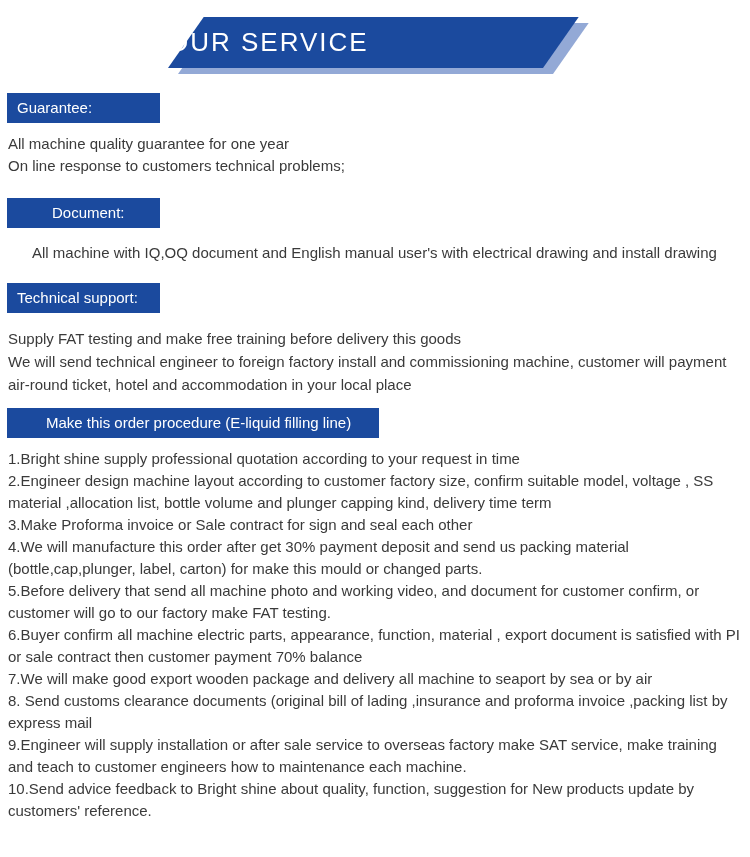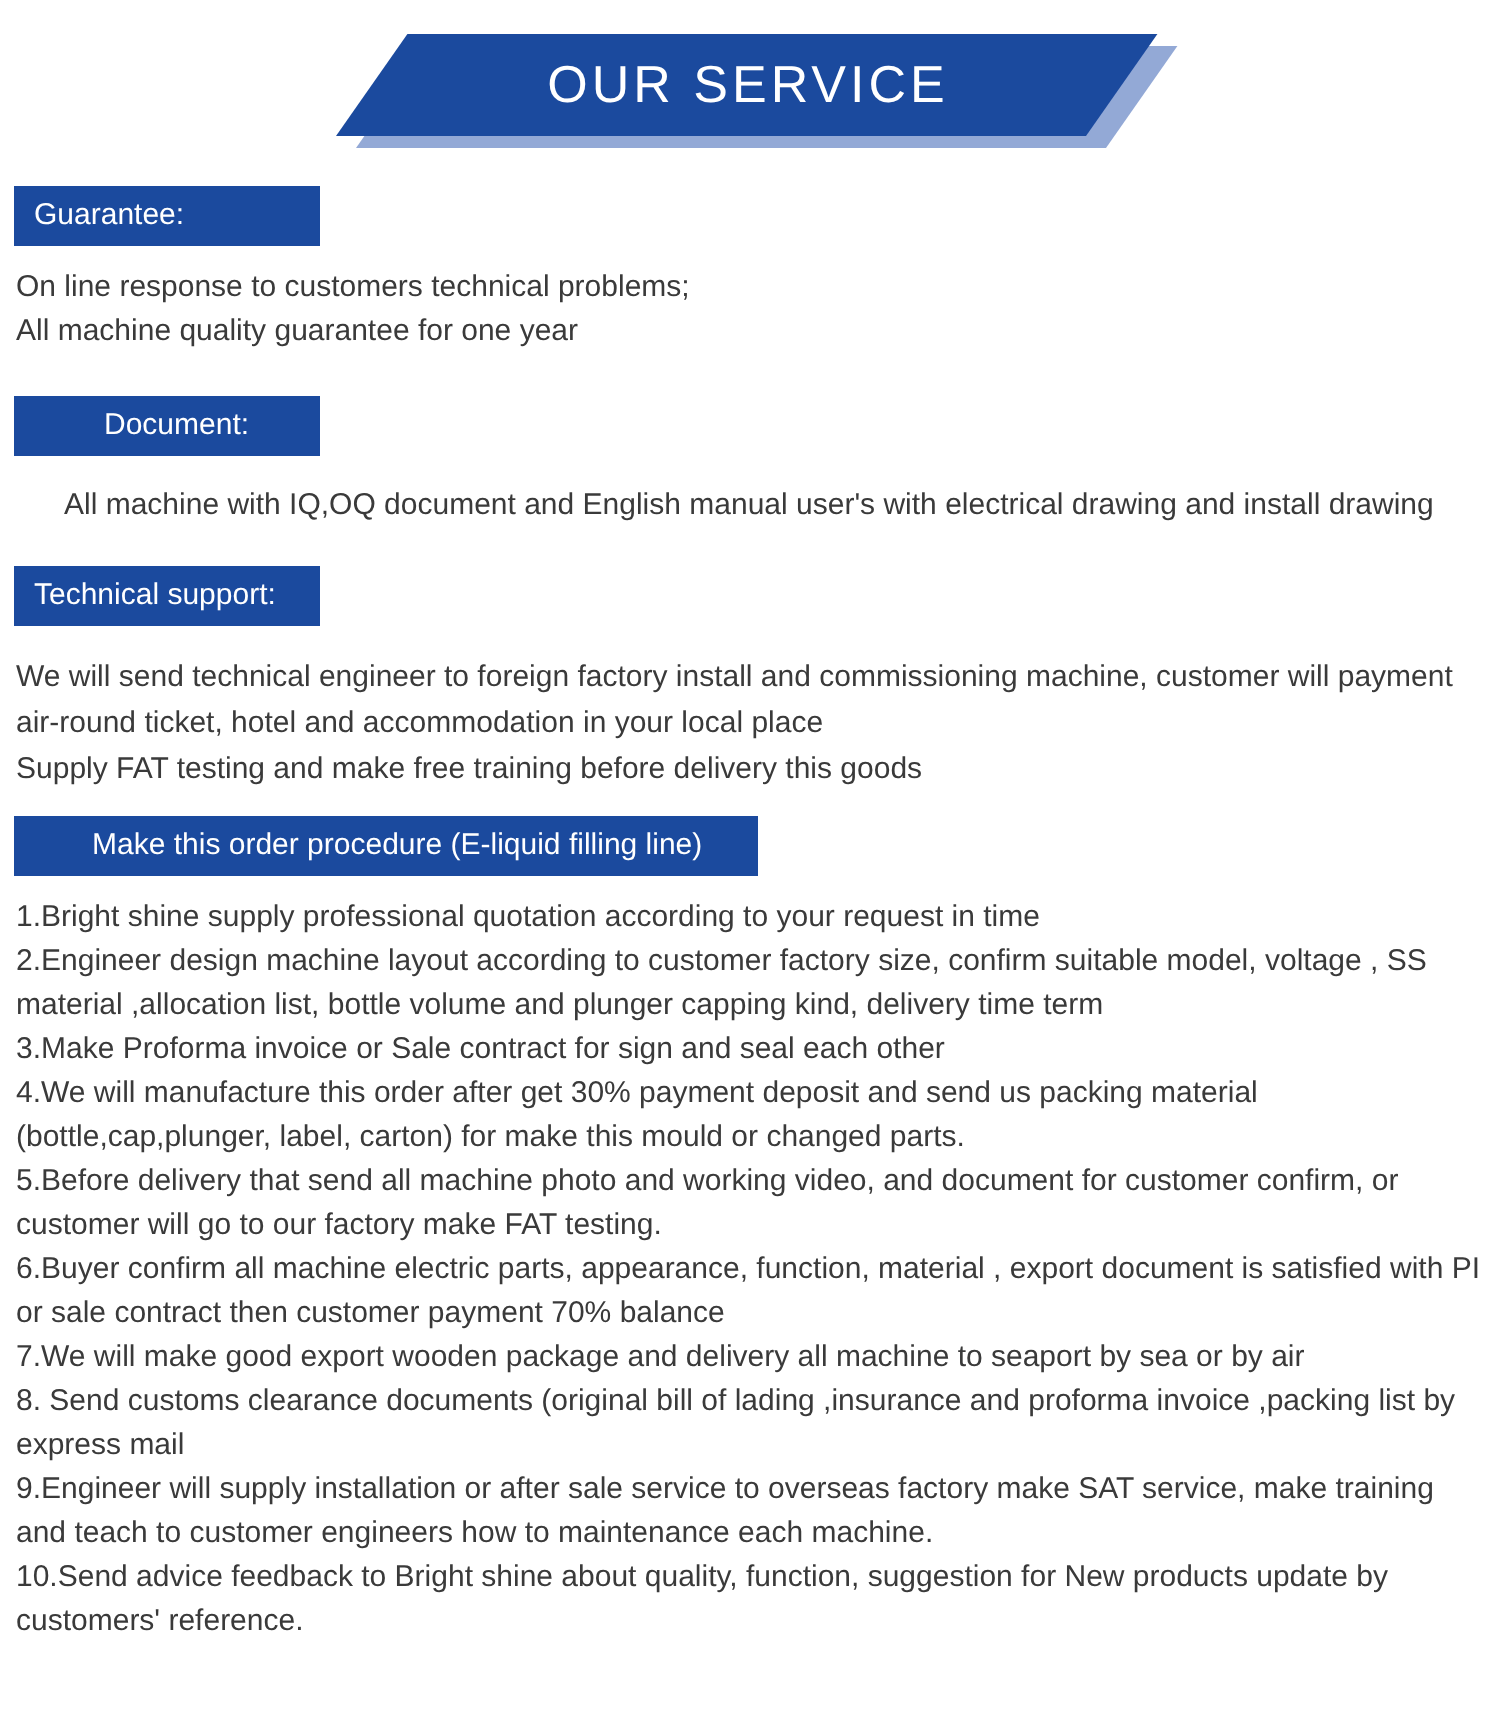--- a/index.html
+++ b/index.html
@@ -35,21 +35,21 @@
     width: 375px; height: 51px;
     background: #1B4A9E;
     transform: skewX(-35deg);
     transform-origin: bottom left;
   }
   .banner-title {
     position: absolute;
     left: 168px; top: 17px;
     width: 412px; height: 34px;
     line-height: 51px;
-    text-align: center;
+    text-align: left;
     color: #ffffff;
     font-size: 26px;
     letter-spacing: 2px;
     white-space: nowrap;
   }
 
   
   .bar {
     width: 153px;
     height: 30px;
@@ -90,39 +90,39 @@
   <header class="banner-wrap">
     <div class="banner-shadow"></div>
     <div class="banner-main"></div>
     <div class="banner-title">OUR SERVICE</div>
   </header>
 
   <section class="sec-guarantee">
     <div class="bar">Guarantee:</div>
     <div class="body-text">
 
-    <div class="line">On line response to customers technical problems;</div>
-        <div class="line">All machine quality guarantee for one year</div>
+    <div class="line">All machine quality guarantee for one year</div>
+        <div class="line">On line response to customers technical problems;</div>
       </div>
   </section>
 
   <section class="sec-document">
     <div class="bar">Document:</div>
     <div class="body-text">
 
     <div class="line">All machine with IQ,OQ document and English manual user's with electrical drawing and install drawing</div>
       </div>
   </section>
 
   <section class="sec-technical">
     <div class="bar">Technical support:</div>
     <div class="body-text">
 
-    <div class="line">We will send technical engineer to foreign factory install and commissioning machine, customer will payment air-round ticket, hotel and accommodation in your local place</div>
-        <div class="line">Supply FAT testing and make free training before delivery this goods</div>
+    <div class="line">Supply FAT testing and make free training before delivery this goods</div>
+        <div class="line">We will send technical engineer to foreign factory install and commissioning machine, customer will payment air-round ticket, hotel and accommodation in your local place</div>
       </div>
   </section>
 
   <section class="sec-procedure">
     <div class="bar wide">Make this order procedure (E-liquid filling line)</div>
     <div class="body-text">
 
     <div class="line">1.Bright shine supply professional quotation according to your request in time</div>
         <div class="line">2.Engineer design machine layout according to customer factory size, confirm suitable model, voltage , SS material ,allocation list, bottle volume and plunger capping kind, delivery time term</div>
         <div class="line">3.Make Proforma invoice or Sale contract for sign and seal each other</div>

